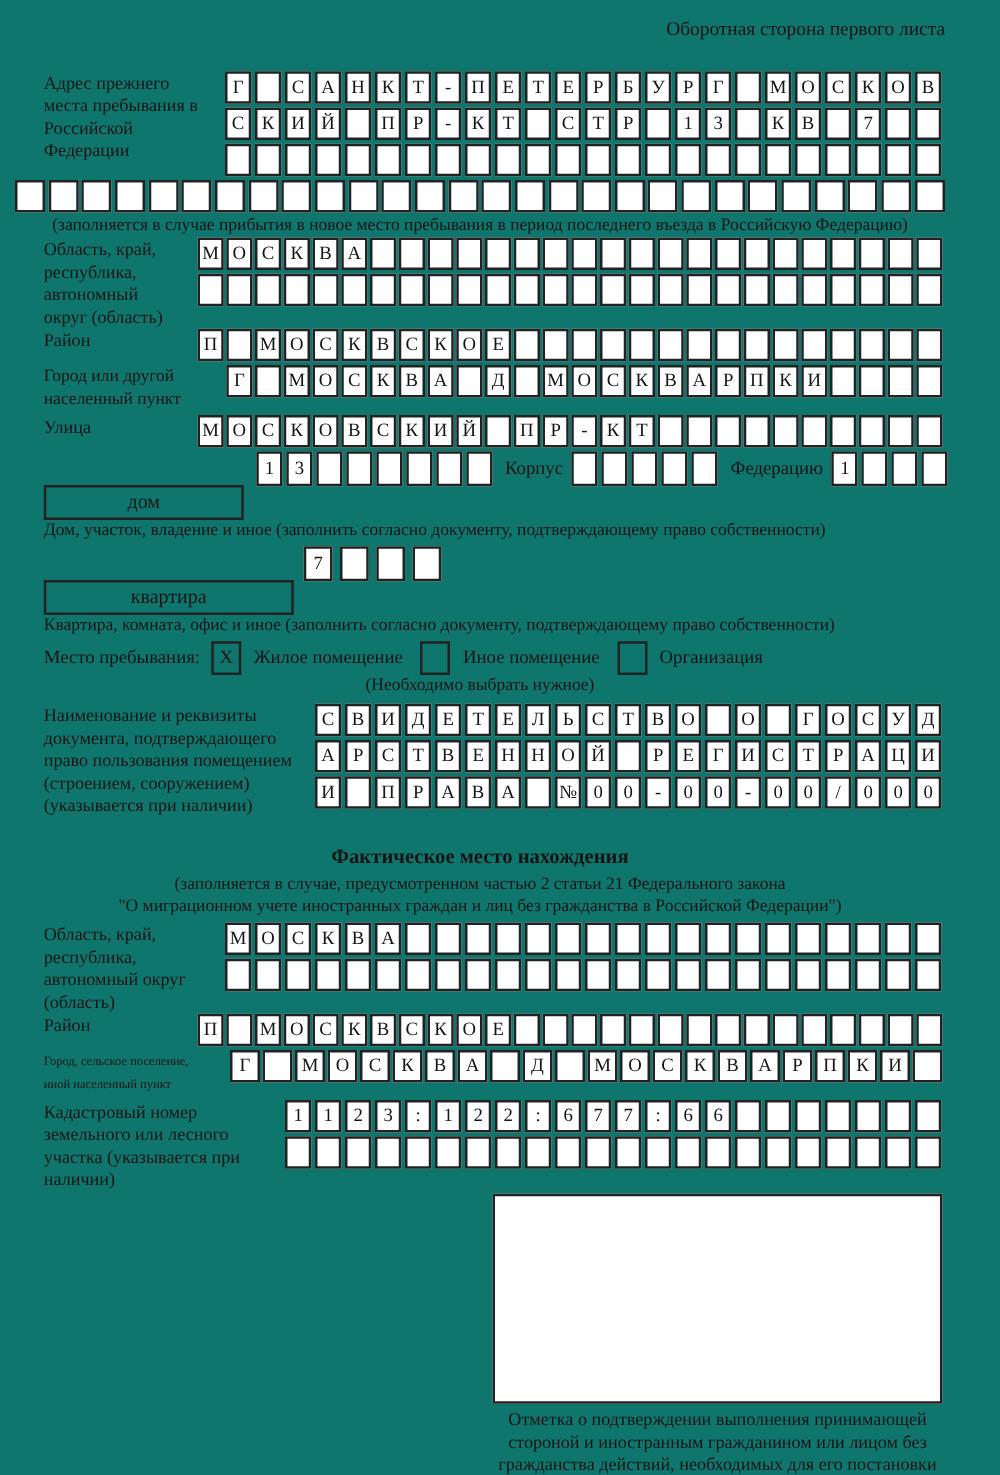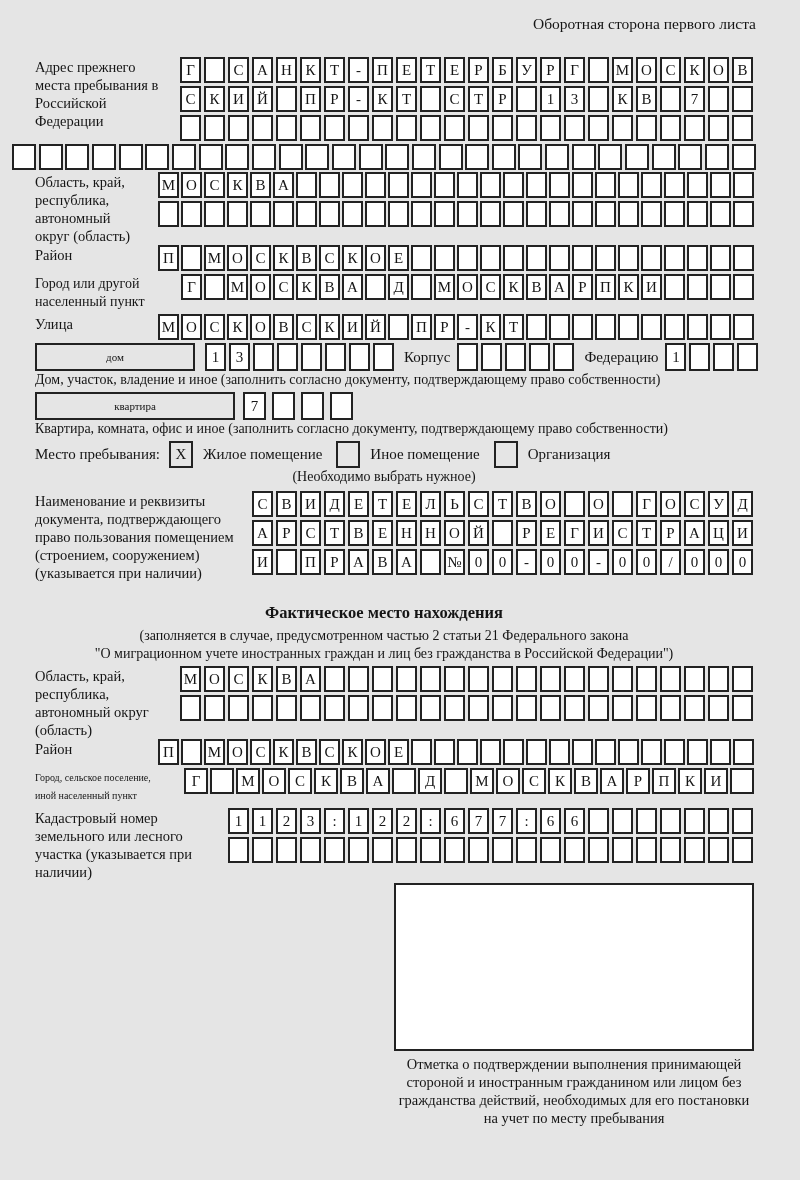--- a/index.html
+++ b/index.html
@@ -1,16 +1,16 @@
 <!DOCTYPE html>
 <html><head>
 <meta charset="utf-8">
 <style>
   html,body{margin:0;padding:0;background:#fff;}
-  .page{width:800px;height:1180px;background:#e5e5e5;color:#151515;overflow:hidden;
+  .page{width:800px;height:1180px;background:#0f766e;color:#151515;overflow:hidden;
         font-family:"Liberation Serif","DejaVu Serif",serif;position:relative;}
   .content{padding:14px 44px 0 12px;}
   .hdr{text-align:right;font-size:15.5px;line-height:19px;margin-bottom:24px;}
 
   .frow{display:flex;align-items:flex-start;}
   .flabel{flex:0 0 auto;font-size:14.5px;line-height:18px;padding:1px 18px 0 23px;box-sizing:border-box;}
   .rows > .cellrow{margin-bottom:3px;}
 
   .cellrow{display:flex;flex:0 0 auto;}
   .cell{box-sizing:border-box;flex:0 0 auto;height:26px;border:2px solid #222;background:#fff;
@@ -37,21 +37,21 @@
 
   .h70{min-height:70px;}
   .h40{min-height:40px;}
   .h108{min-height:108px;}
   .mb3{margin-bottom:3px;}
   .mt2{margin-top:2px;}
   .mt3{margin-top:3px;}
   .mt5{margin-top:5px;}
 
   .label-box{box-sizing:border-box;border:2px solid #222;height:28px;display:flex;align-items:center;
-             justify-content:center;font-size:11px;flex:0 0 auto;}
+             justify-content:center;font-size:16px;flex:0 0 auto;margin-top:27px;}
   .house-box{width:160px;margin-left:23px;margin-right:10px;}
   .apt-box{width:200px;margin-left:23px;margin-right:8px;}
   .house-row .cell,.apt-row .cell{height:28px;}
   .inline-label{font-size:15px;line-height:28px;padding:0 7px;flex:0 0 auto;}
 
   .stay-row{align-items:center;margin-top:3px;}
   .slabel{font-size:15px;padding-left:23px;margin-right:9px;}
   .checkbox{box-sizing:border-box;width:24px;height:27px;border:2px solid #222;display:inline-flex;
             align-items:center;justify-content:center;font-size:15px;flex:0 0 auto;}
   .sopt{font-size:15px;margin:0 14px 0 10px;}
@@ -173,20 +173,21 @@
         <span class="cell"></span>
         <span class="cell"></span>
         <span class="cell"></span>
         <span class="cell"></span>
         <span class="cell"></span>
         <span class="cell"></span>
         <span class="cell"></span>
         <span class="cell"></span>
         <span class="cell"></span>
       </div>
+    <div class="note center">(заполняется в случае прибытия в новое место пребывания в период последнего въезда в Российскую Федерацию)</div>
 
 
     <div class="frow h70">
       <div class="flabel w-s2">Область, край, республика, автономный округ (область)</div>
       <div class="rows">
         <div class="cellrow p23">
             <span class="cell">М</span>
             <span class="cell">О</span>
             <span class="cell">С</span>
             <span class="cell">К</span>

